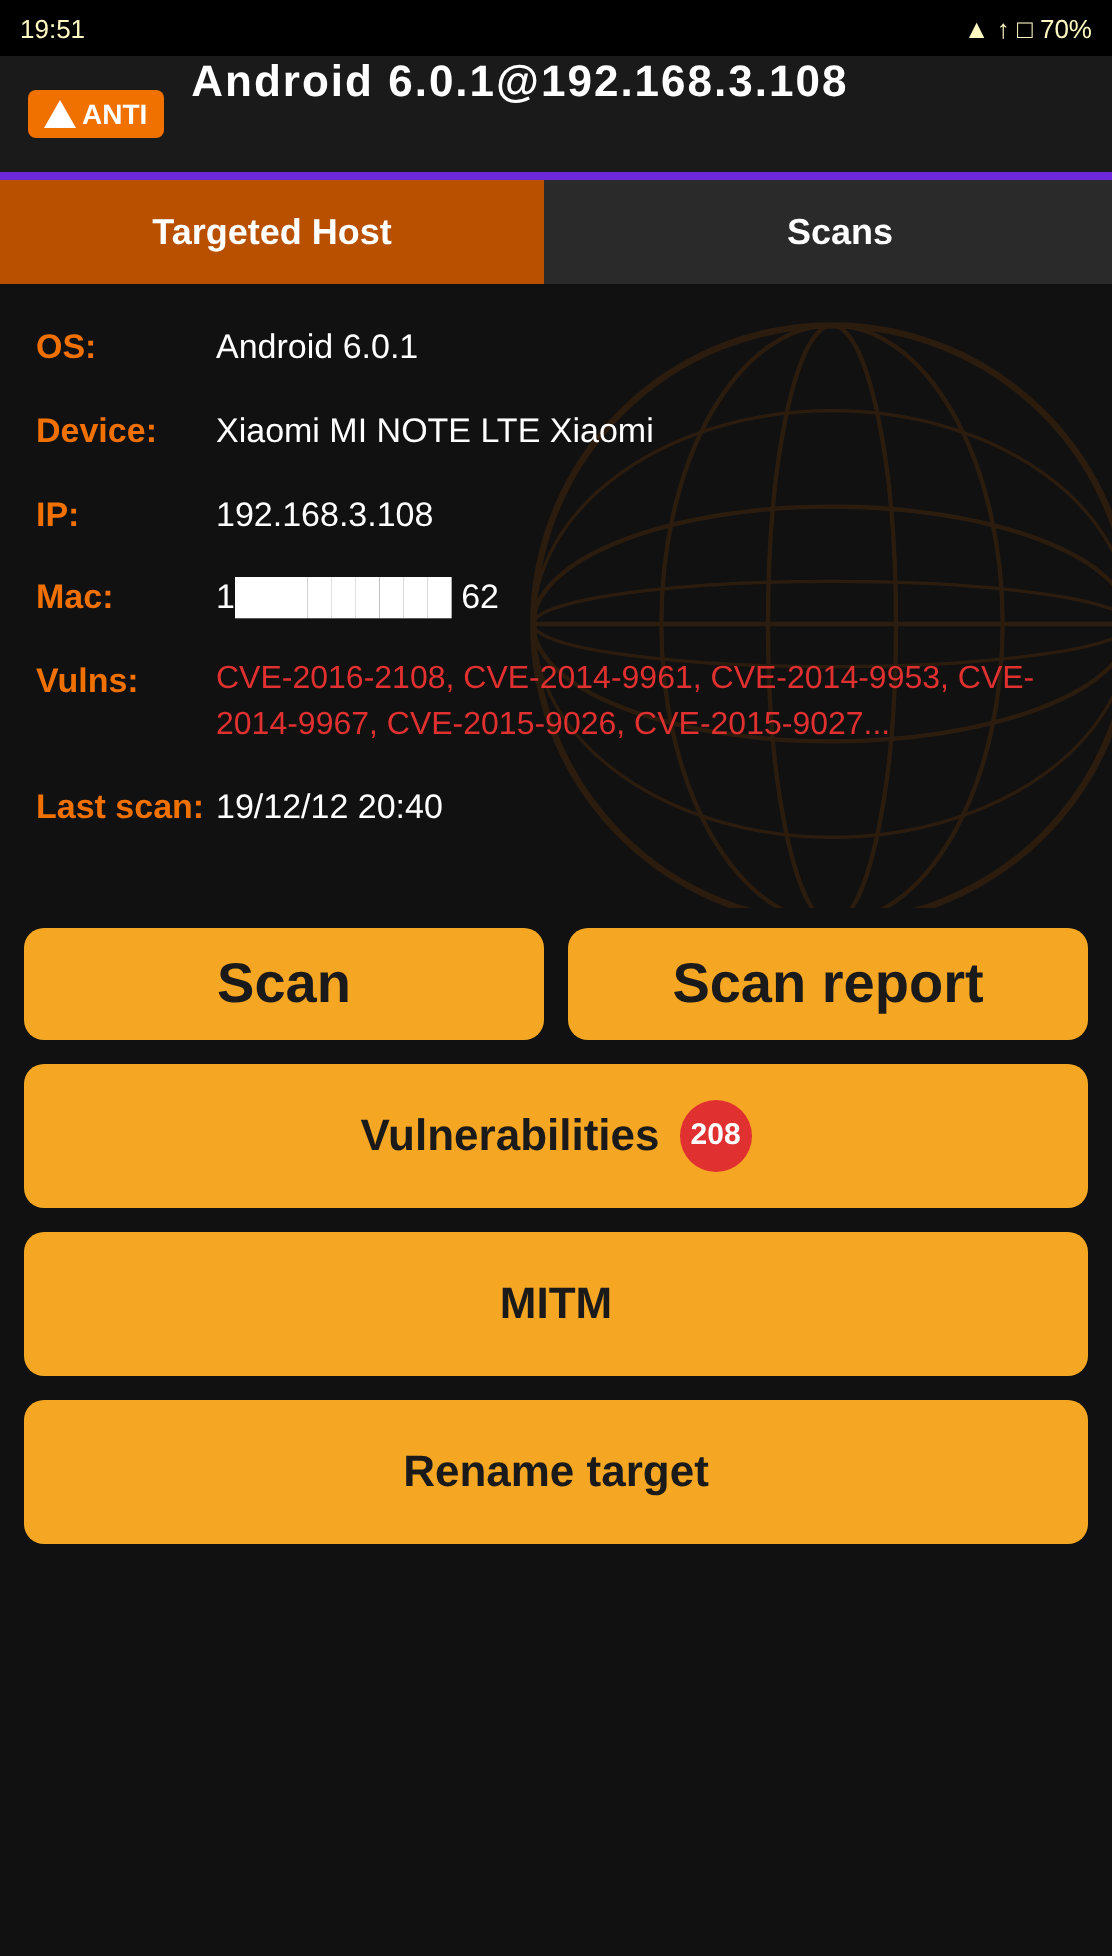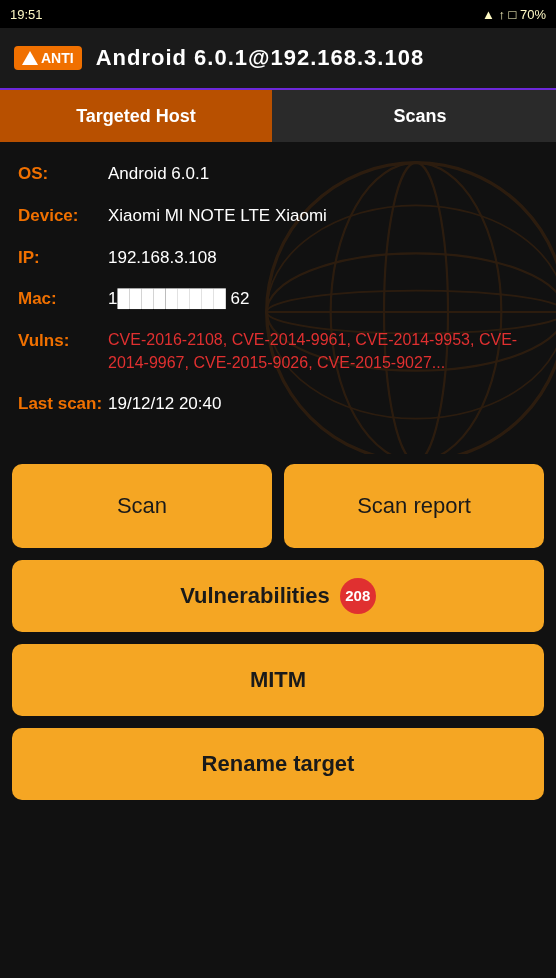--- a/index.html
+++ b/index.html
@@ -22,24 +22,23 @@
       padding: 0 10px;
       font-size: 13px;
       color: #fef9c3;
     }
 
     
     .app-header {
       background: #1a1a1a;
       height: 62px;
       display: flex;
-      align-items: center;
       padding: 0 14px;
       gap: 14px;
-      border-bottom: 2px solid #6d28d9;
+      border-bottom: 4px solid #6d28d9;
     }
     .app-logo {
       display: flex;
       align-items: center;
       gap: 6px;
     }
     .logo-icon {
       background: #f07000;
       color: #fff;
       font-weight: bold;
@@ -139,25 +138,25 @@
     }
 
     .btn-row {
       display: flex;
       gap: 12px;
       margin-bottom: 12px;
     }
 
     .btn {
       flex: 1;
-      height: 84px;
+      height: 56px;
       border: none;
       border-radius: 10px;
-      font-size: 22px;
-      font-weight: normal;
+      font-size: 28px;
+      font-weight: bold;
       color: #1a1a1a;
       cursor: pointer;
       background: #f5a623;
       display: flex;
       align-items: center;
       justify-content: center;
     }
 
     .btn-full {
       width: 100%;

